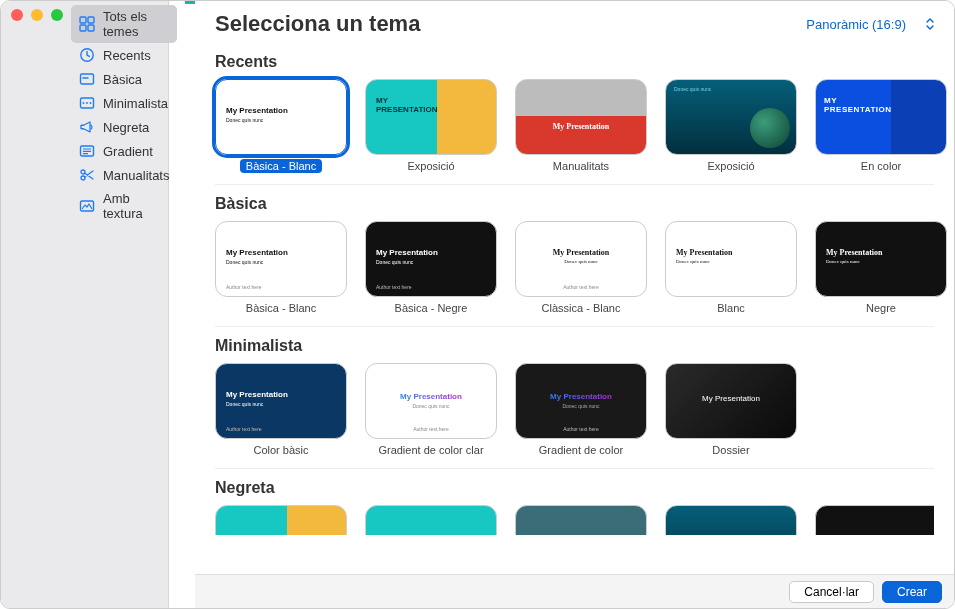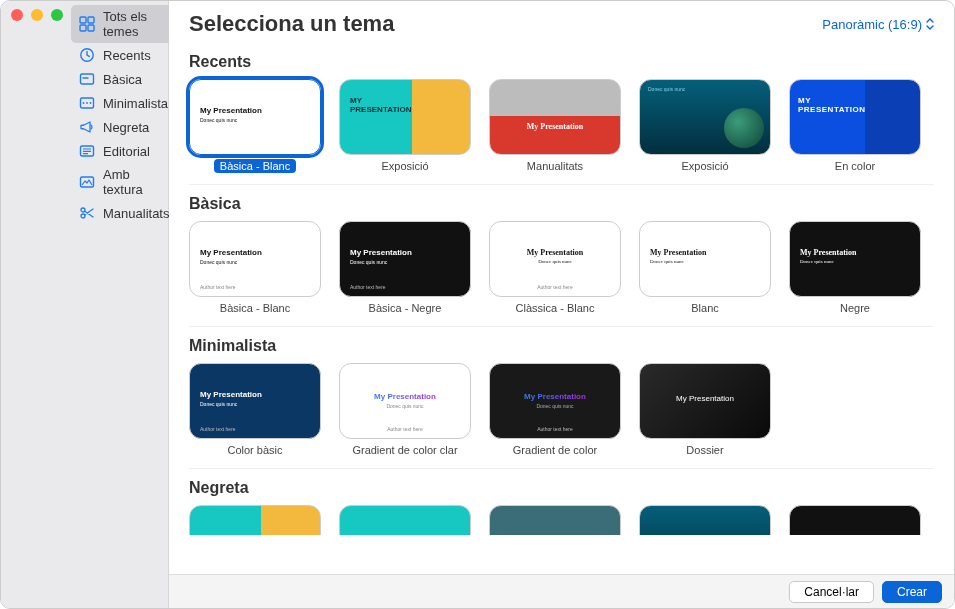--- a/index.html
+++ b/index.html
@@ -49,34 +49,35 @@
     border-top: 3px solid #14b8a6;
     display: flex; align-items: center; gap: 4px;
   }
   .sidebar-footer span { font-size: 12px; color: #444; }
   .main {
     flex: 1;
     display: flex;
     flex-direction: column;
     background: #fff;
     overflow: hidden;
+    margin-left: 26px;
   }
   .main-header {
     padding: 10px 20px 6px 20px;
     display: flex;
     align-items: center;
     justify-content: space-between;
   }
   .main-header h1 { font-size: 22px; font-weight: 700; }
   .aspect-selector {
     color: #0a66d8;
     font-size: 13px;
     display: flex;
     align-items: center;
-    gap: 4px;
+    gap: 20px;
     cursor: default;
   }
   .scroll {
     flex: 1;
     overflow-y: auto;
     padding: 0 20px 4px 20px;
   }
   .section-title {
     font-size: 16px;
     font-weight: 700;
@@ -211,43 +212,43 @@
 
       <div class="sidebar-item">
         <span class="icon">
           <svg width="16" height="16" viewBox="0 0 16 16">
               <rect x="1.5" y="3" width="13" height="10" rx="1.5" fill="none" stroke="currentColor" stroke-width="1.4"></rect>
               <line x1="4" y1="6" x2="12" y2="6" stroke="currentColor" stroke-width="1.2"></line>
               <line x1="4" y1="8.3" x2="12" y2="8.3" stroke="currentColor" stroke-width="1.2"></line>
               <line x1="4" y1="10.6" x2="9" y2="10.6" stroke="currentColor" stroke-width="1.2"></line>
             </svg>
         </span>
-        <span>Editorial</span>
-      </div>
-
-
-      <div class="sidebar-item">
-        <span class="icon">
-          <svg width="16" height="16" viewBox="0 0 16 16">
-              <rect x="1.5" y="3" width="13" height="10" rx="1.5" fill="none" stroke="currentColor" stroke-width="1.4"></rect>
-              <path d="M3 11l3-4 2 2 2-3 3 5" fill="none" stroke="currentColor" stroke-width="1.2" stroke-linejoin="round"></path>
-            </svg>
-        </span>
-        <span>Amb textura</span>
-      </div>
+        <span>Gradient</span>
+      </div>
+
 
       <div class="sidebar-item">
         <span class="icon">
           <svg width="16" height="16" viewBox="0 0 16 16">
               <circle cx="4" cy="5" r="2" fill="none" stroke="currentColor" stroke-width="1.3"></circle>
               <circle cx="4" cy="11" r="2" fill="none" stroke="currentColor" stroke-width="1.3"></circle>
               <path d="M5.5 6L14 12M5.5 10L14 4" stroke="currentColor" stroke-width="1.3" stroke-linecap="round"></path>
             </svg>
         </span>
         <span>Manualitats</span>
+      </div>
+
+      <div class="sidebar-item">
+        <span class="icon">
+          <svg width="16" height="16" viewBox="0 0 16 16">
+              <rect x="1.5" y="3" width="13" height="10" rx="1.5" fill="none" stroke="currentColor" stroke-width="1.4"></rect>
+              <path d="M3 11l3-4 2 2 2-3 3 5" fill="none" stroke="currentColor" stroke-width="1.2" stroke-linejoin="round"></path>
+            </svg>
+        </span>
+        <span>Amb textura</span>
       </div>
 
     </div>
     <div class="sidebar-footer">
       <span>català</span>
       <span class="chev">
         <svg width="8" height="12" viewBox="0 0 8 12">
             <path d="M1 4l3-3 3 3M1 8l3 3 3-3" fill="none" stroke="#666" stroke-width="1.2" stroke-linecap="round" stroke-linejoin="round"></path>
           </svg>
       </span>

